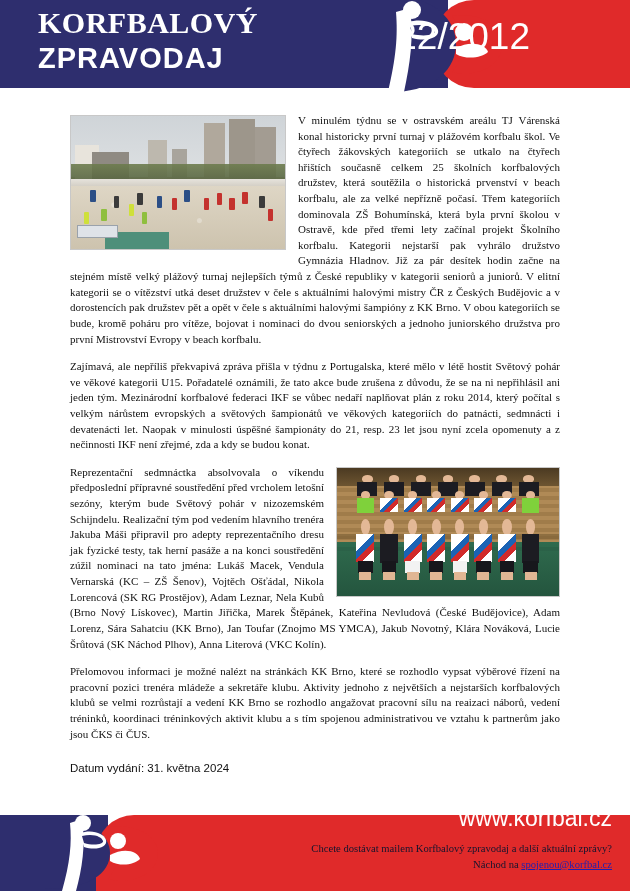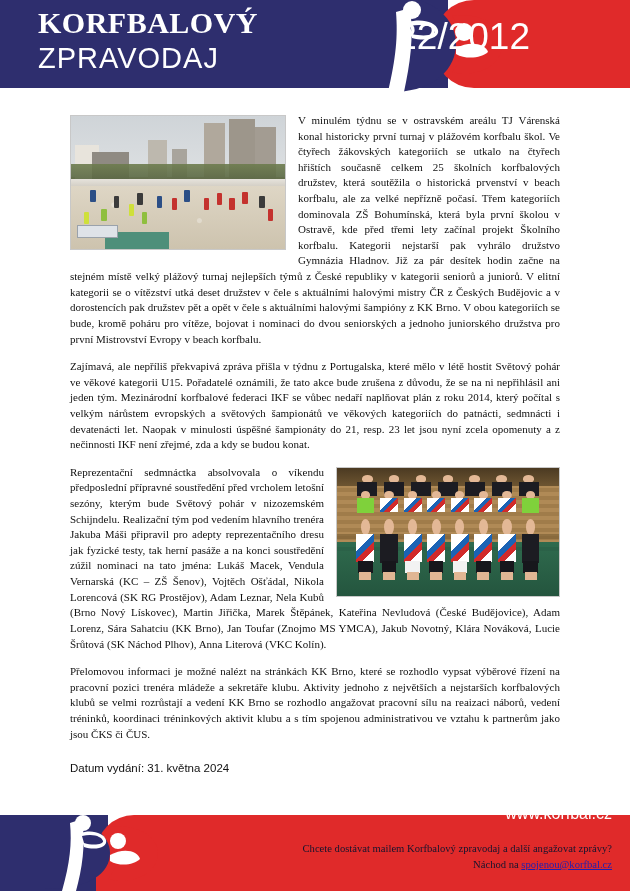--- a/index.html
+++ b/index.html
@@ -57,21 +57,21 @@
   }
   .title-line1 {
     font-family: "Liberation Serif", serif;
     font-weight: bold;
     font-size: 30px;
     letter-spacing: 0.5px;
     display: block;
   }
   .title-line2 {
     font-family: "Liberation Sans", sans-serif;
-    font-weight: normal;
+    font-weight: bold;
     font-size: 29px;
     letter-spacing: 1px;
     display: block;
     margin-top: 6px;
   }
   .issue-number {
     position: absolute;
     right: 16px; top: 16px;
     z-index: 6;
     color: #ffffff;
@@ -263,21 +263,21 @@
     width: 130px;
     height: 84px;
     z-index: 4;
   }
   .site-url {
     position: absolute;
     right: 18px; top: 2px;
     z-index: 6;
     color: #ffffff;
     font-family: "Liberation Sans", sans-serif;
-    font-size: 16px;
+    font-size: 23px;
   }
   .footer-promo {
     position: absolute;
     right: 18px; top: 38px;
     z-index: 6;
     text-align: right;
     font-family: "Liberation Serif", serif;
     font-size: 10.6px;
     color: #14142e;
     line-height: 1.5;
@@ -497,18 +497,18 @@
     <path d="M42 24 C 54 20, 66 24, 68 31 C 70 38, 58 42, 46 38 Z" fill="#ffffff"></path>
     <path d="M44 27 C 56 24, 64 28, 65 32 C 66 35, 56 37, 46 34 Z" fill="#2e2e6e"></path>
     <path d="M70 18 C 96 14, 120 26, 120 44 C 120 64, 96 76, 70 70 C 82 58, 82 30, 70 18 Z" fill="#e02a2a"></path>
     <circle cx="80" cy="32" r="8" fill="#ffffff"></circle>
     <path d="M72 46 C 86 38, 100 42, 102 50 C 96 56, 82 58, 72 52 Z" fill="#ffffff"></path>
   </svg>
 
   <div class="site-url">www.korfbal.cz</div>
 
   <div class="footer-promo">
-    <div>Chcete dostávat mailem Korfbalový zpravodaj a další angažovat zprávy?</div>
+    <div>Chcete dostávat mailem Korfbalový zpravodaj a další aktuální zprávy?</div>
     <div class="nowrap">
       <span>Náchod na </span><a class="mail-link" href="#">spojenou@korfbal.cz</a>
     </div>
   </div>
 </div>
 
 </body></html>

